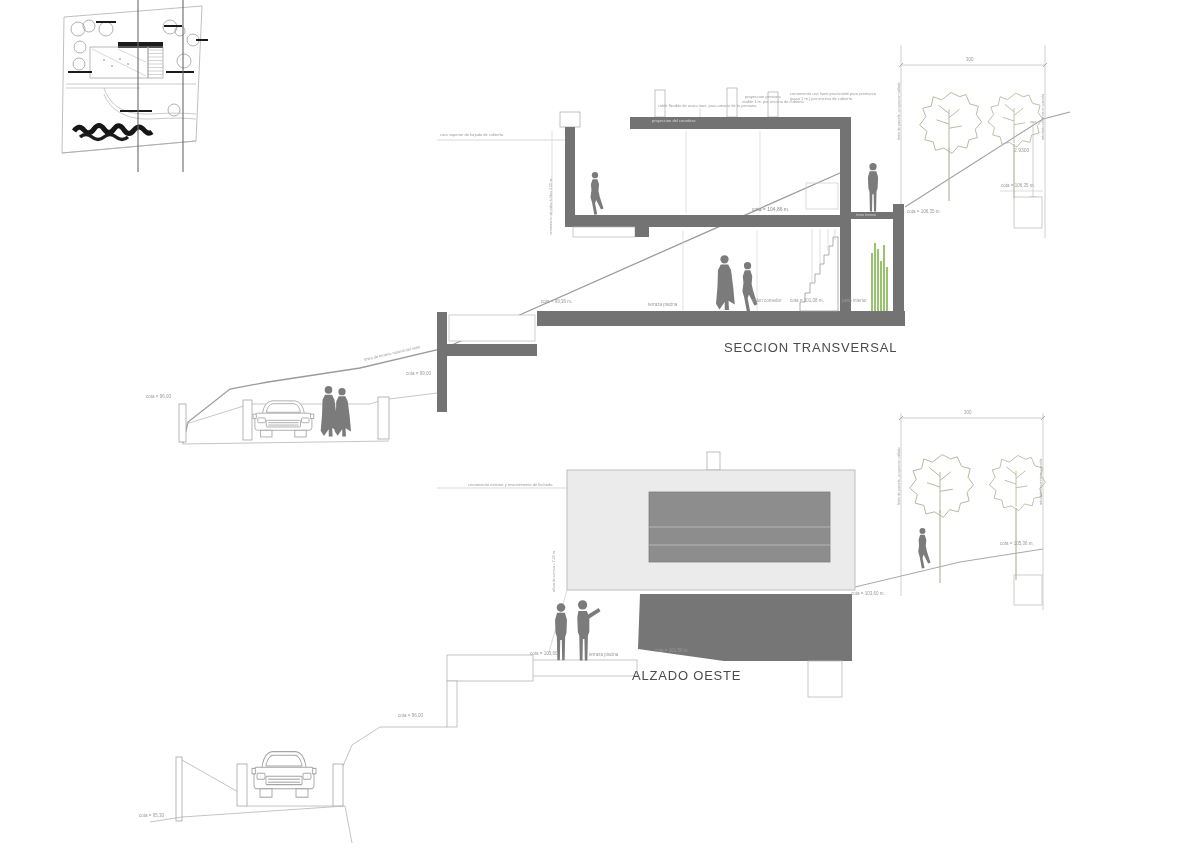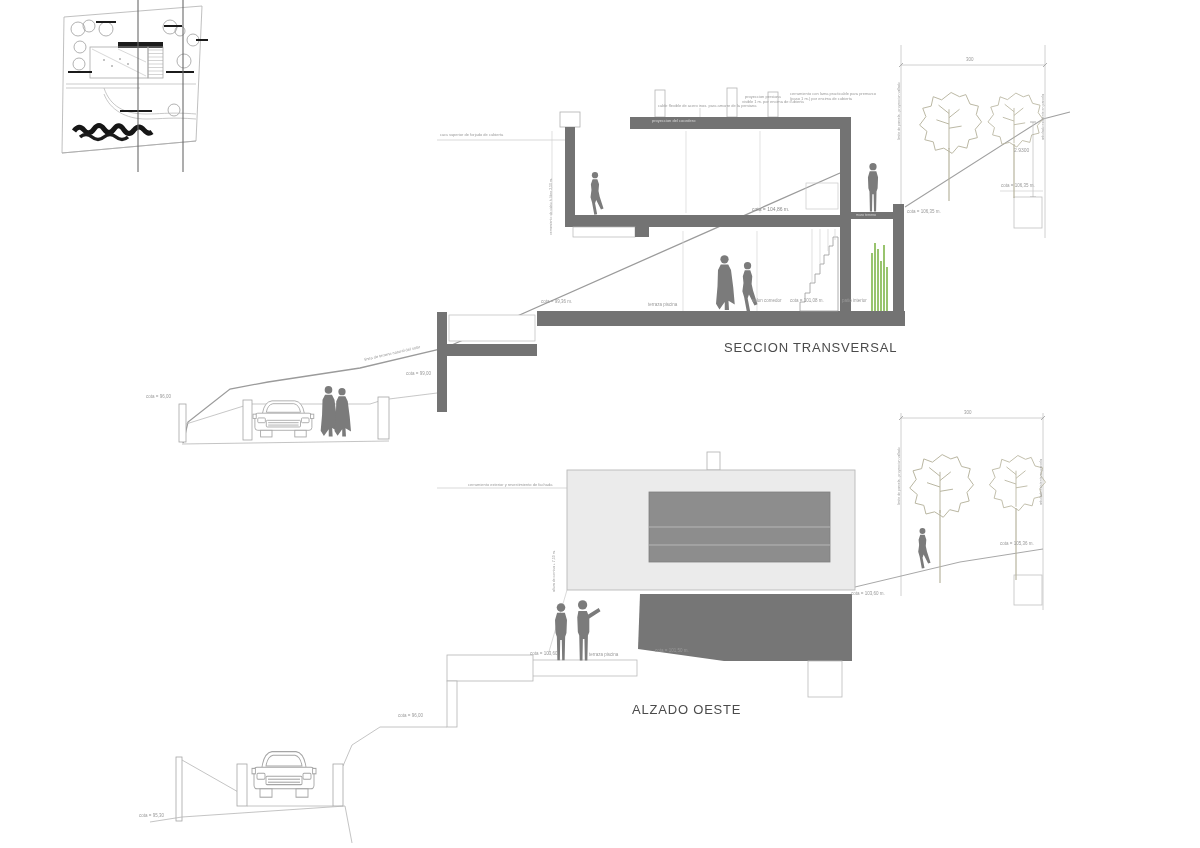--- a/index.html
+++ b/index.html
@@ -254,18 +254,18 @@
   <div class="lbl f35 rot90" style="left:552px;top:592px;">altura de cornisa + 7,50 m.</div>
   <div class="lbl f45" style="left:530px;top:651px;">cota = 103,60</div>
   <div class="lbl f45" style="left:589px;top:652px;">terraza piscina</div>
   <div class="lbl f45" style="left:655px;top:648px;">cota = 101,50 m.</div>
   <div class="lbl f45" style="left:851px;top:591px;">cota = 103,60 m.</div>
   <div class="lbl f45" style="left:1000px;top:541px;">cota = 105,36 m.</div>
   <div class="lbl f45" style="left:964px;top:410px;">300</div>
   <div class="lbl f35 rot90" style="left:897px;top:505px;">limite de parcela - proyeccion vallado</div>
   <div class="lbl f35 rot90" style="left:1039px;top:505px;">arbolado existente en parcela</div>
   <div class="lbl f45" style="left:398px;top:713px;">cota = 96,00</div>
-  <div class="lbl title" style="left:632px;top:703px;">ALZADO OESTE</div>
+  <div class="lbl title" style="left:632px;top:669px;">ALZADO OESTE</div>
 
   <div class="lbl f45" style="left:139px;top:813px;">cota = 95,30</div>
 </div>
 
 </div>
 
 </body></html>

